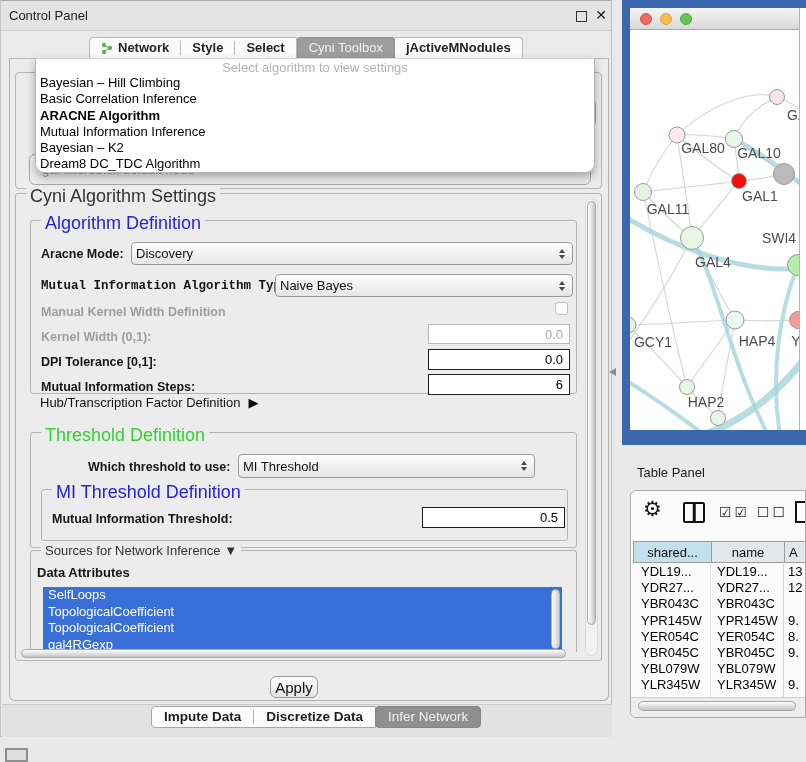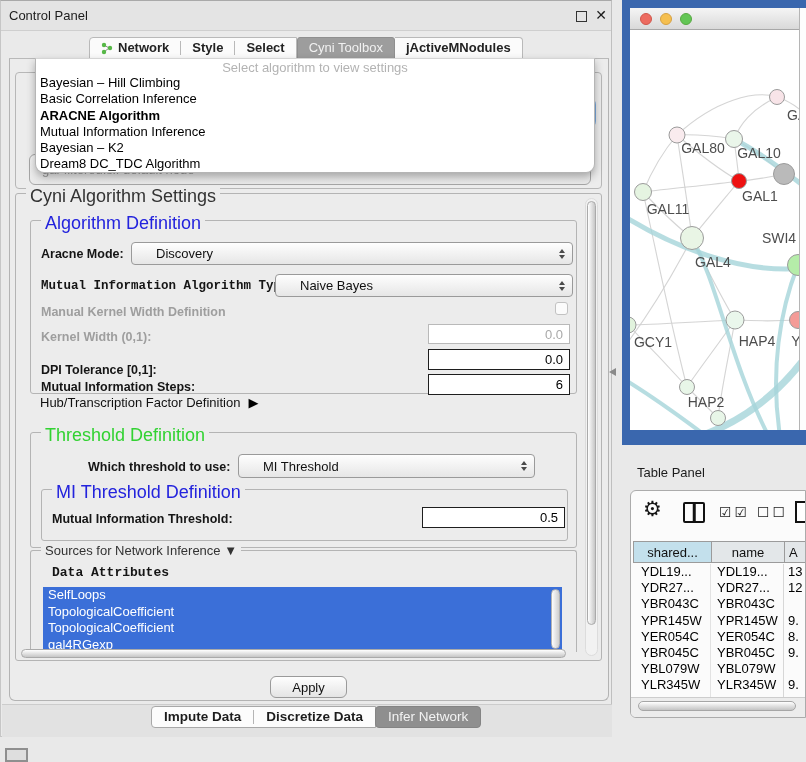--- a/index.html
+++ b/index.html
@@ -56,21 +56,21 @@
   .legend.plain{color:#333;}
   .legend.blue{color:#2323dd;}
   .legend.green{color:#32d232;}
   .settings{left:14px;top:192px;width:587px;height:468px;background:#ececec;z-index:2;}
 
   .lbl{position:absolute;font-size:12.5px;font-weight:bold;color:#151515;white-space:nowrap;}
   .lbl.disabled{color:#9e9e9e;}
 
   .combo{position:absolute;border:1px solid #9a9a9a;border-radius:4px;
     background:linear-gradient(#fefefe,#e6e6e6);font-size:13px;color:#111;
-    padding-left:24px;display:flex;align-items:center;}
+    padding-left:4px;display:flex;align-items:center;}
   .spin{position:absolute;right:7px;top:50%;transform:translateY(-50%);display:flex;flex-direction:column;gap:2px;}
   .tri-up{width:0;height:0;border-left:3.5px solid transparent;border-right:3.5px solid transparent;border-bottom:4.5px solid #4a4a4a;}
   .tri-down{width:0;height:0;border-left:3.5px solid transparent;border-right:3.5px solid transparent;border-top:4.5px solid #4a4a4a;}
 
   .field{position:absolute;background:#fff;font-size:13px;text-align:right;padding-right:6px;
     display:flex;align-items:center;justify-content:flex-end;}
   .field.enabled{border:1.5px solid #1e1e1e;color:#000;}
   .field.disabled{border:1px solid #b9b9b9;color:#a9a9a9;}
 
   .checkbox{position:absolute;width:13px;height:13px;border:1px solid #c2c2c2;border-radius:3px;background:#fbfbfb;}
@@ -87,22 +87,22 @@
   
   .vscroll-track{position:absolute;right:3px;top:4px;width:13px;height:458px;background:#f2f2f2;
     border:1px solid #dcdcdc;border-radius:7px;}
   .vscroll-thumb{position:absolute;left:1px;top:2px;width:9px;height:424px;border:1px solid #aaa;
     border-radius:6px;background:linear-gradient(90deg,#ffffff,#c6c6c6);}
   .hscroll-track{position:absolute;left:3px;bottom:1px;width:568px;height:11px;}
   .hscroll-thumb{position:absolute;left:2px;top:1px;width:545px;height:9px;border:1px solid #aaa;
     border-radius:5px;background:linear-gradient(#ffffff,#c6c6c6);}
 
   
-  .apply-btn{position:absolute;left:269px;top:675px;width:77px;height:22px;border:1px solid #9a9a9a;
-    border-radius:6px;background:linear-gradient(#fefefe,#e4e4e4);font-size:13px;color:#111;
+  .apply-btn{position:absolute;left:269px;top:675px;width:48px;height:22px;border:1px solid #9a9a9a;
+    border-radius:6px;background:linear-gradient(#fefefe,#e4e4e4);font-size:15px;color:#111;
     display:flex;align-items:center;justify-content:center;z-index:2;}
   .bottom-strip{position:absolute;left:1px;top:703px;width:610px;height:33px;background:#e2e2e2;
     border-top:1px solid #cccccc;}
   .bottom-tabs{position:absolute;left:138px;top:705px;height:22px;display:flex;z-index:3;}
   .btab-group{display:flex;background:#fcfcfc;border:1px solid #a8a8a8;border-radius:4px 0 0 4px;margin-left:12px;}
   .btab{font-size:13.5px;font-weight:bold;color:#1d1d1d;padding:0 12px;line-height:20px;}
   .btab-div{width:1px;background:#b5b5b5;margin:3px 0;}
   .btab.selected{background:#8f8f8f;color:#f3f3f3;font-weight:400;border:1px solid #848484;
     border-radius:4px;margin-left:-1px;}
 
@@ -217,21 +217,21 @@
             <span class="tri-down"></span>
           </span>
       </div>
 
       <span class="lbl disabled" style="left:10px;top:84px;">Manual Kernel Width Definition</span>
       <span class="checkbox" style="left:524px;top:81px;"></span>
 
       <span class="lbl disabled" style="left:10px;top:109px;">Kernel Width (0,1):</span>
       <div class="field disabled" style="left:397px;top:103px;width:142px;height:20px;">0.0</div>
 
-      <span class="lbl" style="left:10px;top:134px;margin-top:8px;">DPI Tolerance [0,1]:</span>
+      <span class="lbl" style="left:10px;top:134px;">DPI Tolerance [0,1]:</span>
       <div class="field enabled" style="left:397px;top:128px;width:142px;height:21px;">0.0</div>
 
       <span class="lbl" style="left:10px;top:159px;">Mutual Information Steps:</span>
       <div class="field enabled" style="left:397px;top:153px;width:142px;height:21px;">6</div>
     </div>
 
     <div class="hub-row">
       <span>Hub/Transcription Factor Definition</span>
       <span class="hub-arrow">▶</span>
     </div>
@@ -253,21 +253,21 @@
         <span class="lbl" style="left:10px;top:22px;">Mutual Information Threshold:</span>
         <div class="field enabled" style="left:380px;top:17px;width:143px;height:21px;">0.5</div>
       </div>
     </div>
 
     <div class="group" style="left:14px;top:356px;width:547px;height:102px;border-bottom:none;border-radius:3px 3px 0 0;">
       <span class="legend plain" style="font-size:13px;">
         <span>Sources for Network Inference</span>
         <span>▼</span>
       </span>
-      <span class="lbl" style="left:21px;top:14px;font-size:13px;font-family:Liberation Mono, monospace;">Data Attributes</span>
+      <span class="lbl" style="left:6px;top:14px;font-size:13px;">Data Attributes</span>
       <div class="attr-list">
         <div id="attr-items">
             <div class="attr-item" style="background: rgb(59, 111, 216);">SelfLoops</div>
             <div class="attr-item" style="background: rgb(59, 111, 216);">TopologicalCoefficient</div>
             <div class="attr-item" style="background: rgb(59, 111, 216);">TopologicalCoefficient</div>
             <div class="attr-item" style="background: rgb(59, 111, 216);">gal4RGexp</div>
           </div>
         <div class="attr-scroll"></div>
       </div>
     </div>

